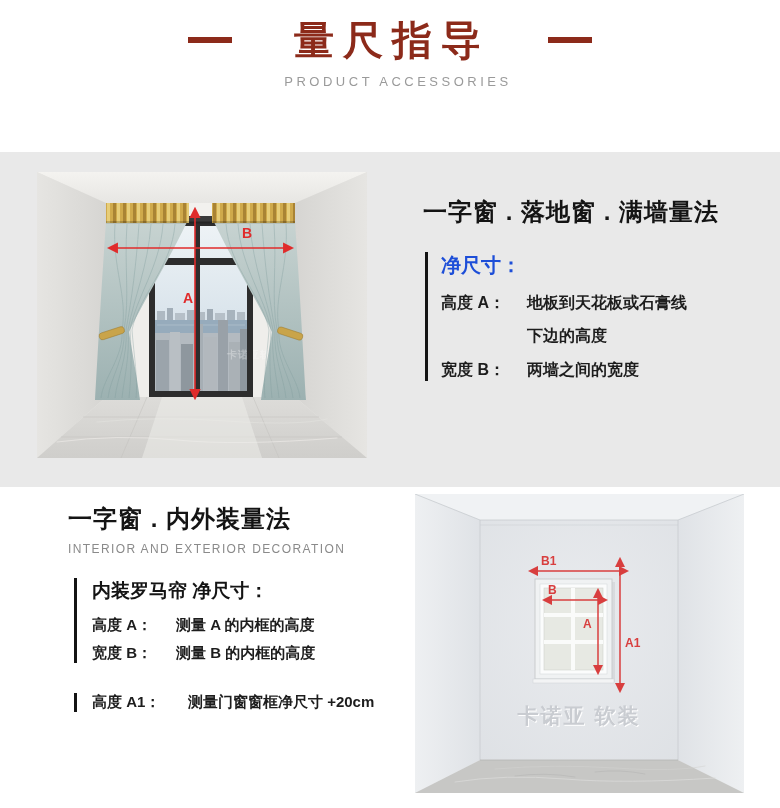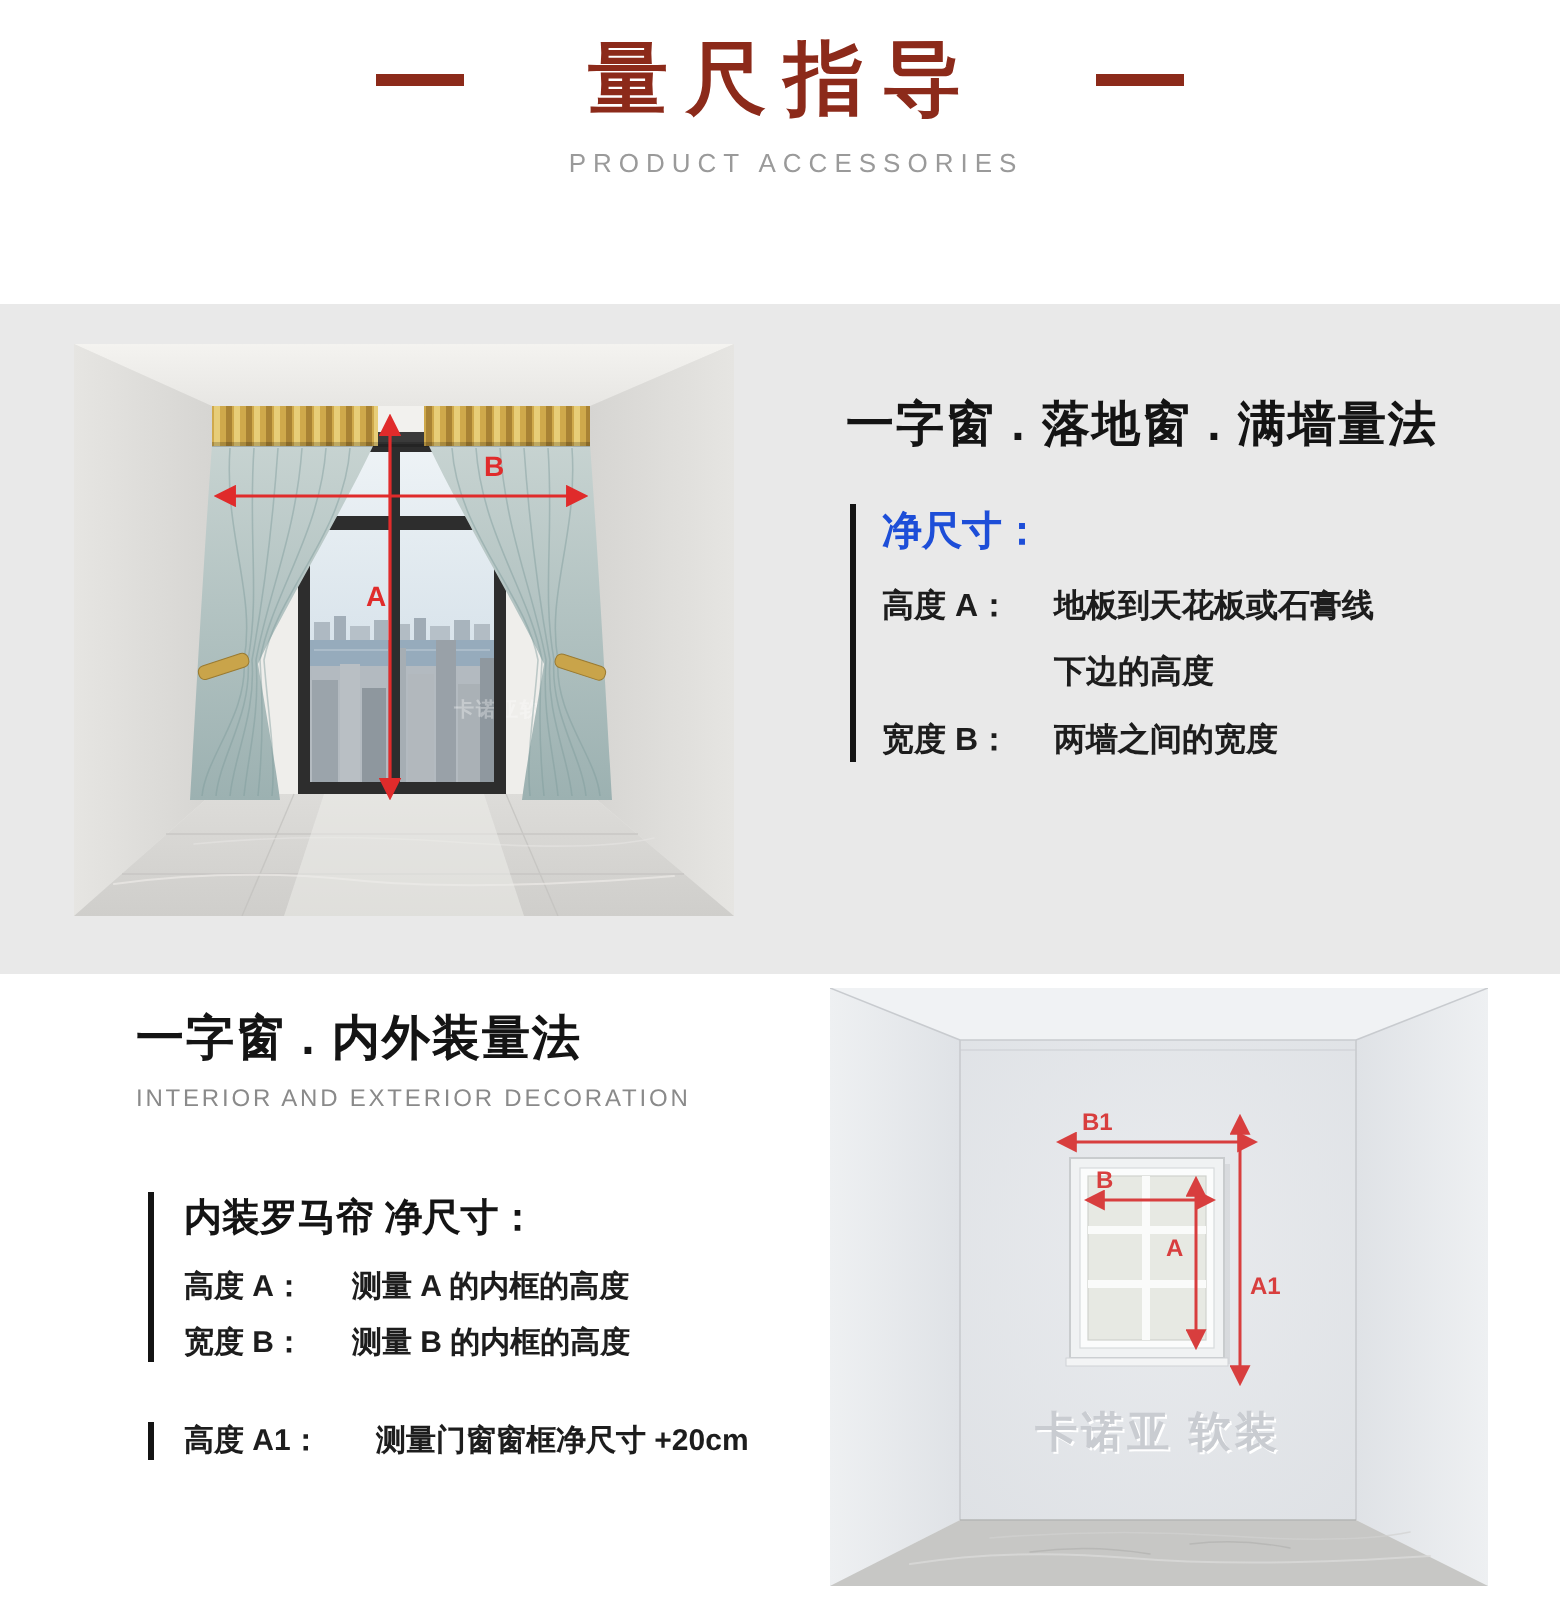--- a/index.html
+++ b/index.html
@@ -33,21 +33,21 @@
   .spec-title{font-size:20px;font-weight:700;color:#1d4ed8;margin-bottom:14px;}
   .srow{display:flex;font-size:16px;font-weight:700;color:#1d1d1d;margin-bottom:13px;}
   .srow .lab{width:86px;flex:none;}
   .srow .val .line2{margin-top:12px;}
 
   
   .sec2{position:absolute;top:487px;left:0;width:780px;height:394px;background:#fff;}
   .s2-text{position:absolute;left:68px;top:16px;width:340px;}
   .sec-sub2{margin-top:7px;font-size:12px;font-weight:400;color:#8a8a8a;letter-spacing:1.4px;white-space:nowrap;}
   .group{border-left:3px solid #141414;padding-left:15px;margin-left:6px;}
-  .group.g1{margin-top:40px;}
+  .group.g1{margin-top:22px;}
   .group.g2{margin-top:30px;}
   .group-title{font-size:19px;font-weight:700;color:#141414;margin-bottom:12px;}
   .grow{display:flex;font-size:15px;font-weight:700;color:#1d1d1d;margin-bottom:9px;}
   .g1 .grow .lab{width:84px;flex:none;}
   .g2 .grow .lab{width:96px;flex:none;}
   .photo2{position:absolute;left:415px;top:7px;width:329px;height:299px;}
 
   svg text{font-family:"Liberation Sans","DejaVu Sans",sans-serif;}
 </style>
 </head>

